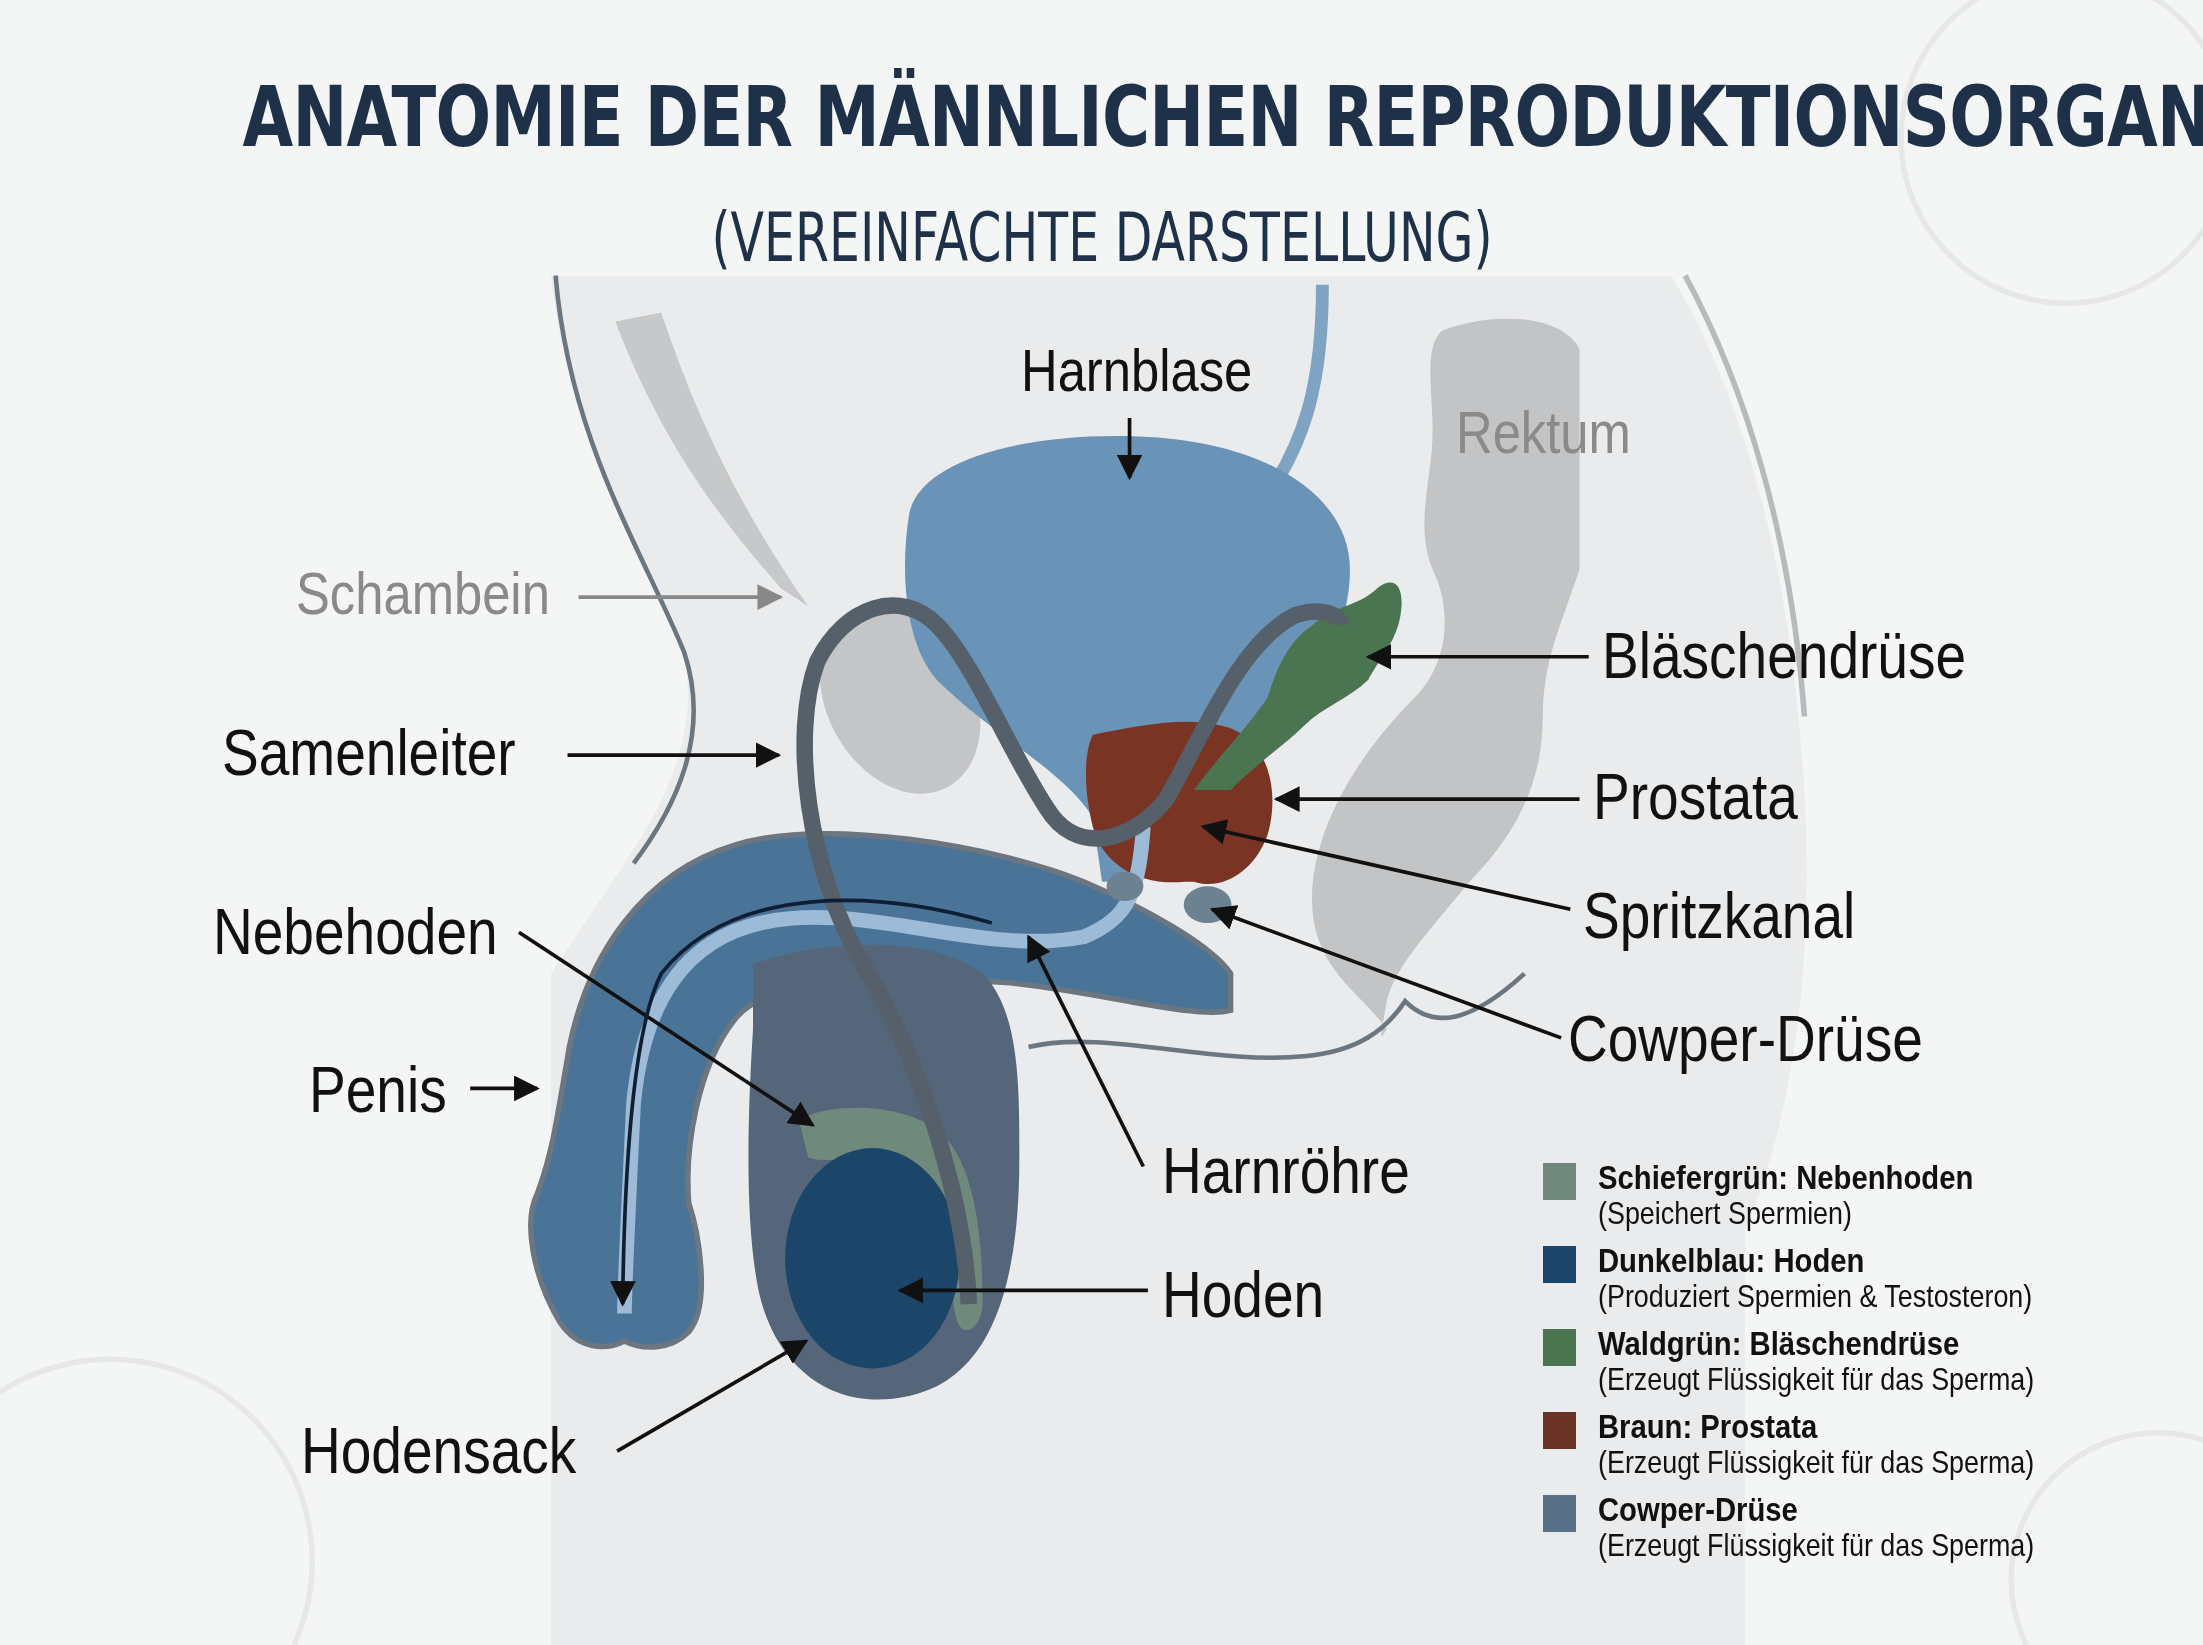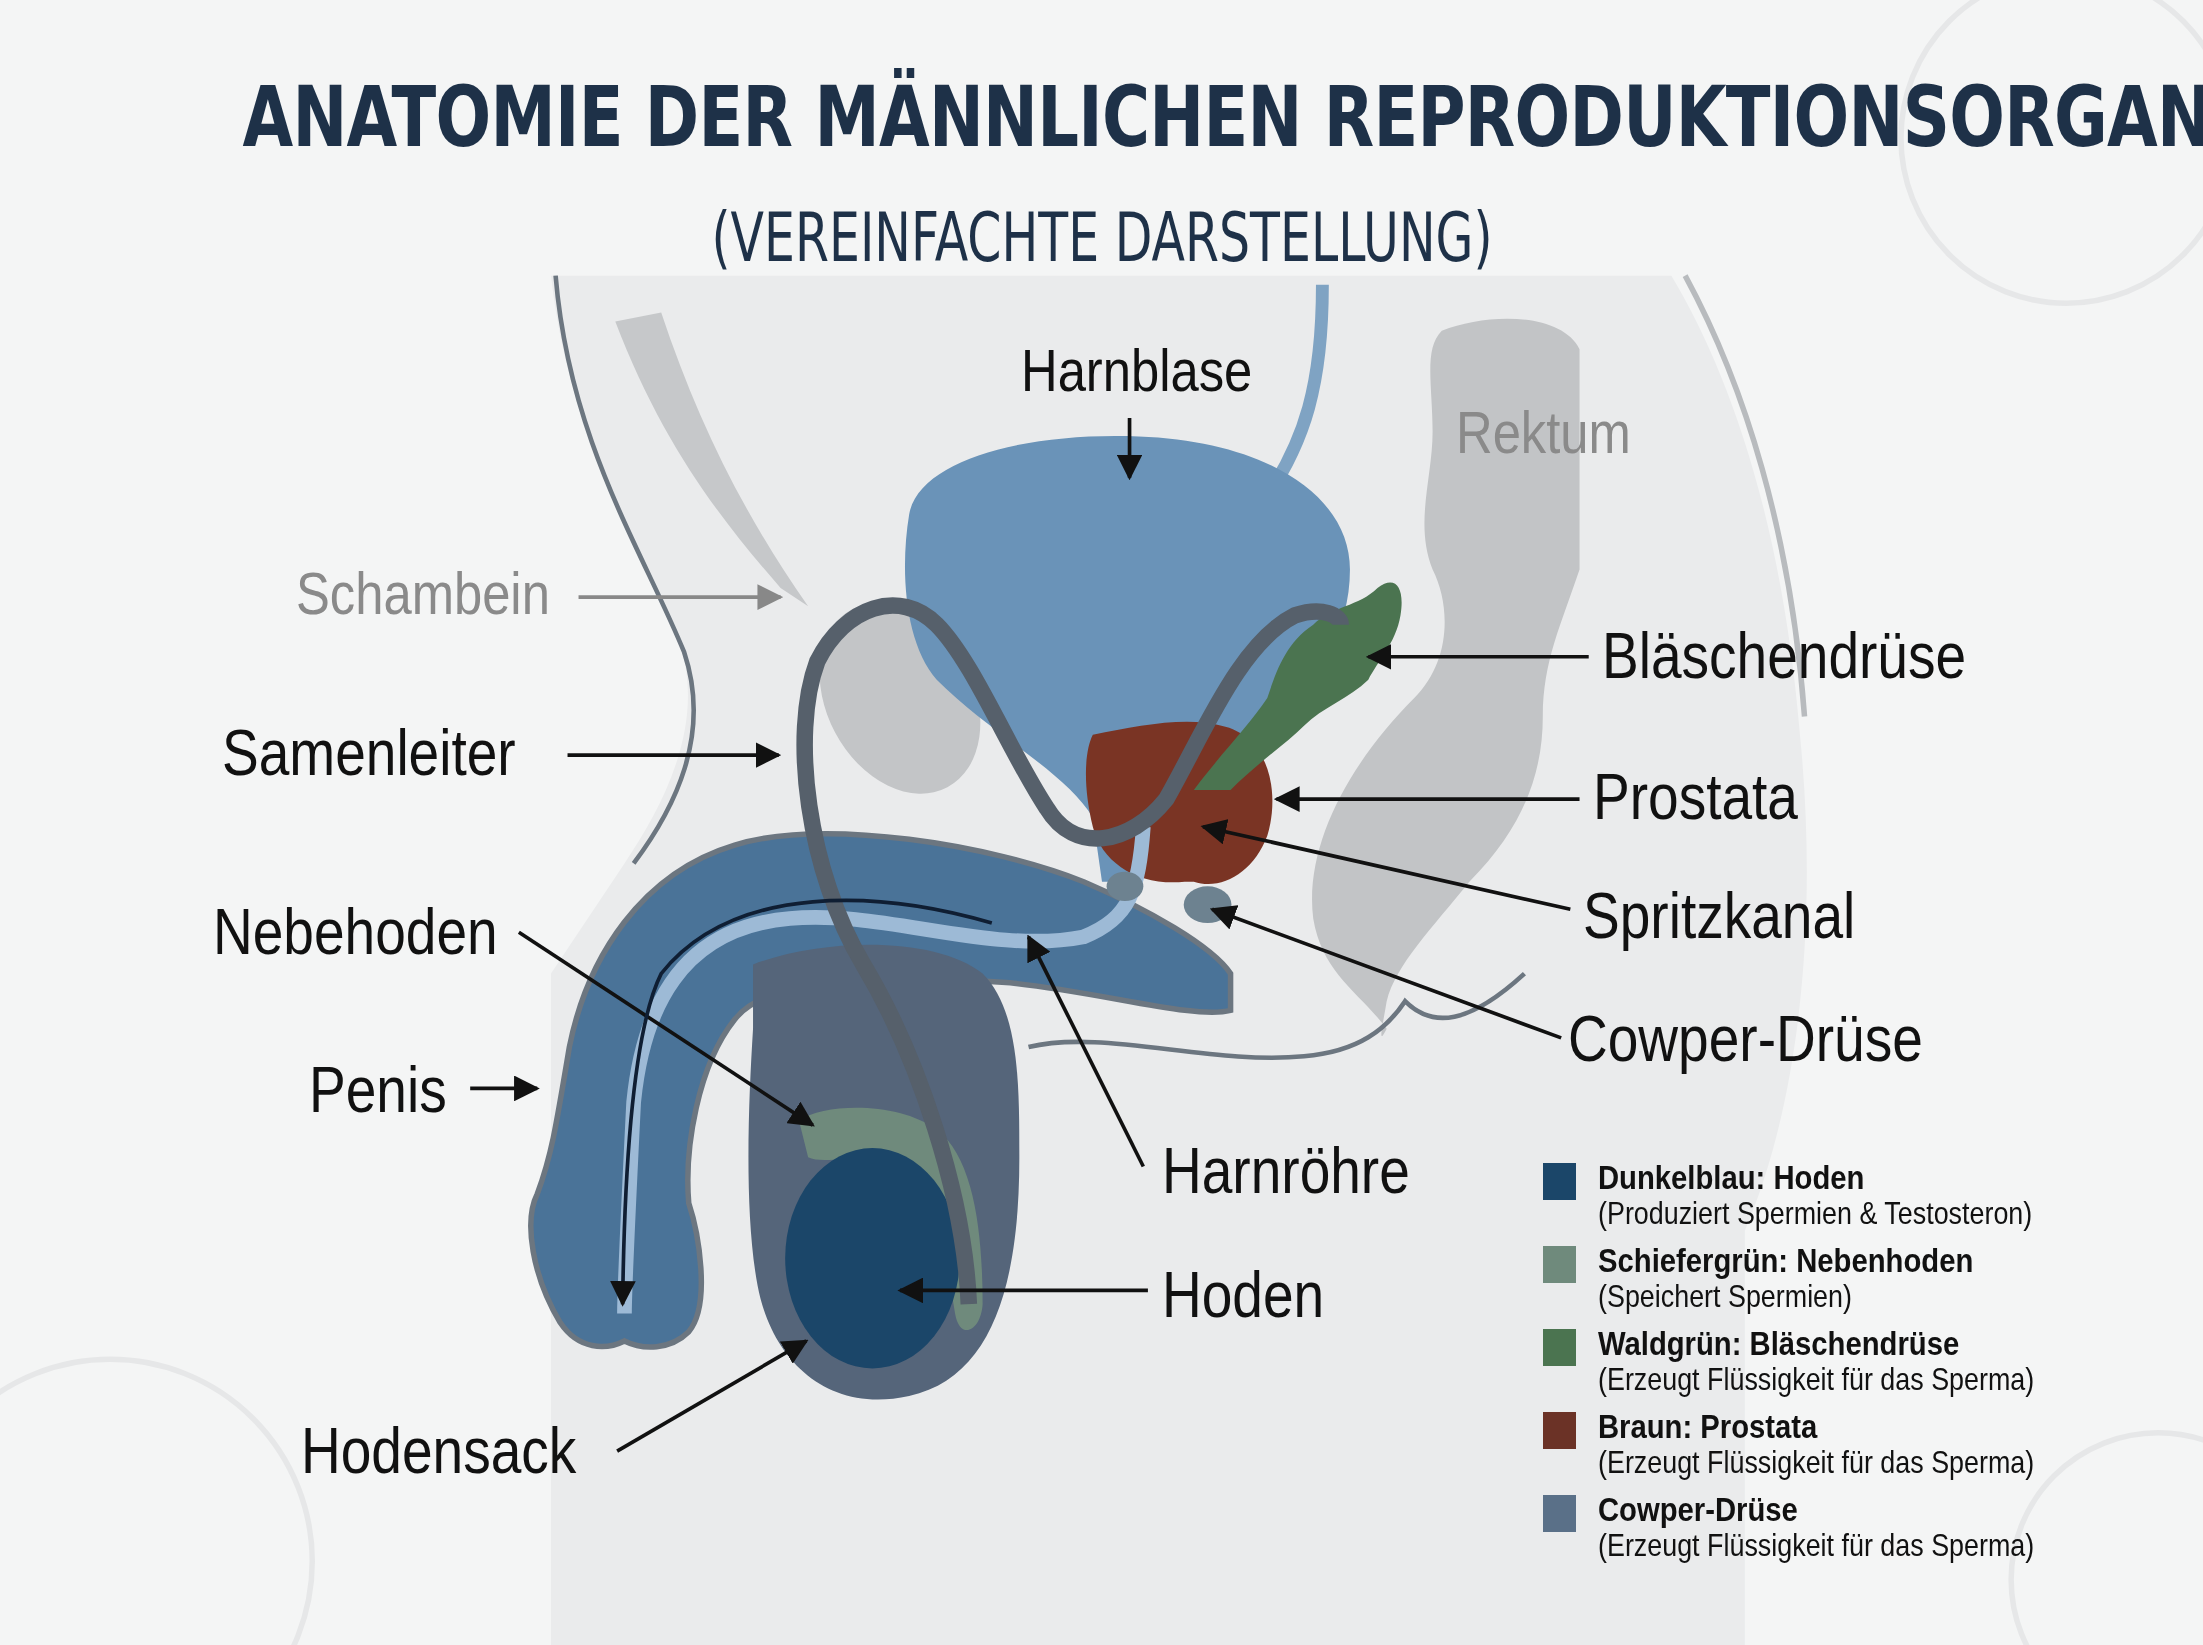--- a/index.html
+++ b/index.html
@@ -131,28 +131,28 @@
 <div class="lbl big" style="left:301px; top:1419px;">Hodensack</div>
 <div class="lbl big" style="left:1602px; top:624px;">Bläschendrüse</div>
 <div class="lbl big" style="left:1593px; top:765px;">Prostata</div>
 <div class="lbl big" style="left:1583px; top:884px;">Spritzkanal</div>
 <div class="lbl big" style="left:1568px; top:1007px;">Cowper-Drüse</div>
 <div class="lbl big" style="left:1162px; top:1139px;">Harnröhre</div>
 <div class="lbl big" style="left:1162px; top:1263px;">Hoden</div>
 
 <div class="legend">
   <div class="legend-item">
+    <div class="legend-swatch" style="background:#6f8a7c;"></div>
+    <div class="legend-title">Schiefergrün: Nebenhoden</div>
+    <div class="legend-desc">(Speichert Spermien)</div>
+  </div>
+  <div class="legend-item">
     <div class="legend-swatch" style="background:#1b4669;"></div>
     <div class="legend-title">Dunkelblau: Hoden</div>
     <div class="legend-desc">(Produziert Spermien &amp; Testosteron)</div>
-  </div>
-  <div class="legend-item">
-    <div class="legend-swatch" style="background:#6f8a7c;"></div>
-    <div class="legend-title">Schiefergrün: Nebenhoden</div>
-    <div class="legend-desc">(Speichert Spermien)</div>
   </div>
   <div class="legend-item">
     <div class="legend-swatch" style="background:#4b7450;"></div>
     <div class="legend-title">Waldgrün: Bläschendrüse</div>
     <div class="legend-desc">(Erzeugt Flüssigkeit für das Sperma)</div>
   </div>
   <div class="legend-item">
     <div class="legend-swatch" style="background:#6b3226;"></div>
     <div class="legend-title">Braun: Prostata</div>
     <div class="legend-desc">(Erzeugt Flüssigkeit für das Sperma)</div>

